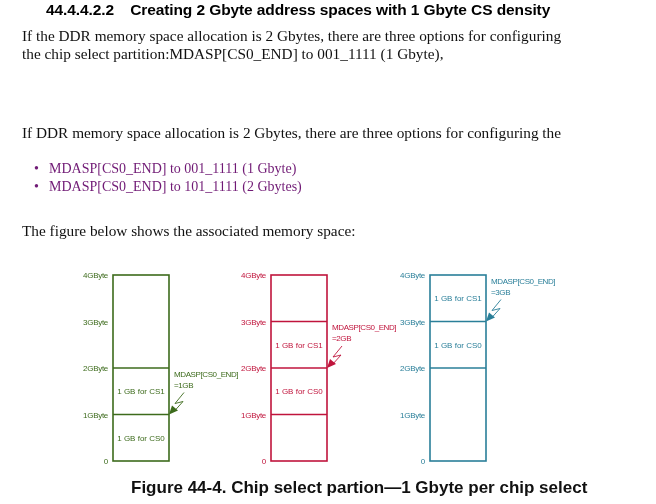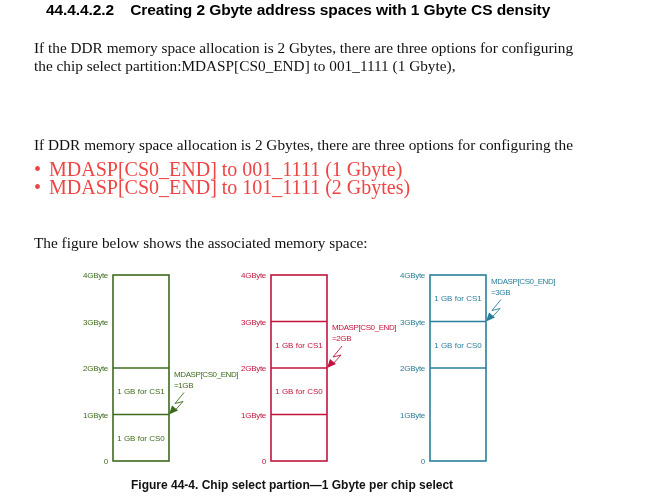--- a/index.html
+++ b/index.html
@@ -6,34 +6,34 @@
   body { width: 656px; height: 504px; position: relative; overflow: hidden; }
   .heading {
     position: absolute; left: 22px; top: 1px;
     font-family: "Liberation Sans", sans-serif; font-weight: bold;
     font-size: 15.5px; color: #000000; white-space: nowrap; letter-spacing: -0.1px; margin-left: 24px;
   }
   .heading .num { margin-right: 12px; }
   .para {
     position: absolute; left: 22px;
     font-family: "Liberation Serif", serif; font-size: 15.3px;
-    line-height: 18.3px; color: #111; width: 620px; margin: 12px;
+    line-height: 18.3px; color: #111; width: 620px; margin: 0;
   }
   .para div { white-space: nowrap; }
   .bullets {
     position: absolute; left: 34px; top: 160px; margin: 0; padding: 0; list-style: none;
-    font-family: "Liberation Serif", serif; font-size: 20px; line-height: 18.3px; color: #ef4444;
+    font-family: "Liberation Serif", serif; font-size: 14px; line-height: 18.3px; color: #701a75;
   }
   .bullets li { white-space: nowrap; }
   .bullets .dot { display: inline-block; width: 15px; }
   svg#fig { position: absolute; left: 0; top: 255px; }
   svg text { font-family: "Liberation Sans", sans-serif; }
   .caption {
     position: absolute; left: 131px; top: 478px;
-    font-family: "Liberation Sans", sans-serif; font-weight: bold; font-size: 12px; color: #111;
+    font-family: "Liberation Sans", sans-serif; font-weight: bold; font-size: 17px; color: #111;
     white-space: nowrap;
   }
 </style>
 </head>
 <body>
 
 <div class="heading">
   <span class="num">44.4.4.2.2</span>
   <span>Creating 2 Gbyte address spaces with 1 Gbyte CS density</span>
 </div>

